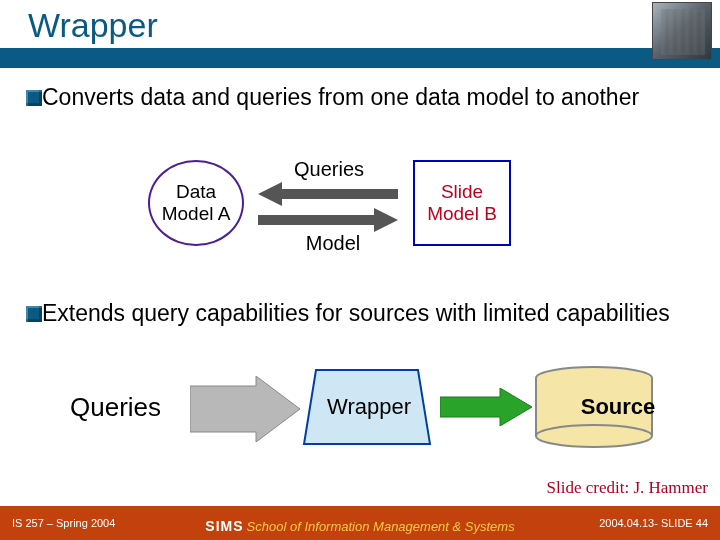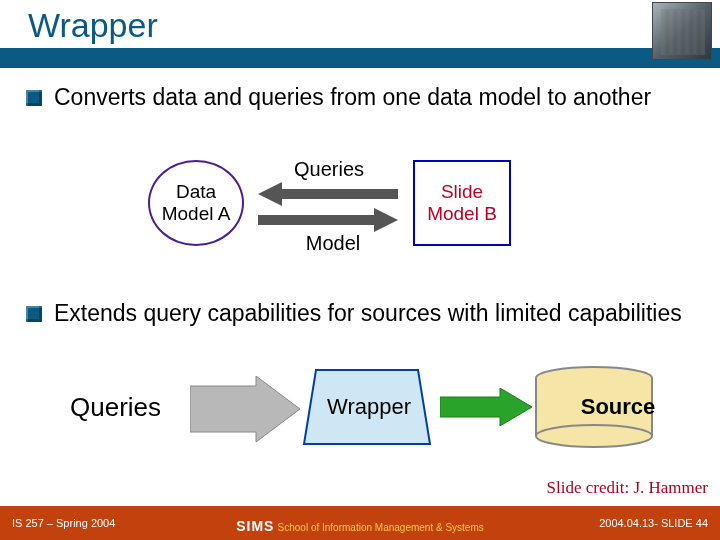--- a/index.html
+++ b/index.html
@@ -45,21 +45,21 @@
   .bullet-row .sq {
     width: 16px; height: 16px;
     background: #0a5a84;
     box-shadow: inset -3px -3px 0 rgba(0,0,0,.25), inset 2px 2px 0 rgba(255,255,255,.25);
     margin-top: 6px;
     flex: none;
   }
   .bullet-row .txt {
     font-size: 23px;
     color: #000;
-    margin-left: 12px;
+    margin-left: 0;
     line-height: 1.2;
     max-width: 640px;
   }
 
   
   .dg1 { position:absolute; top:158px; left:0; width:720px; height:120px; }
   .oval {
     position:absolute; left:148px; top:2px; width:96px; height:86px;
     border: 2px solid #4c1d95; border-radius: 50%;
     background:#fff;
@@ -111,21 +111,21 @@
     background:#c2410c;
     color:#fff; font-size:11px;
     display:flex; align-items:center; justify-content:space-between;
     padding:0 12px;
   }
   .footer-center {
     position:absolute; left:0; bottom:6px; width:720px;
     text-align:center; font-size:11px; color:#fff; pointer-events:none;
   }
   .footer-center .sims { font-weight:700; letter-spacing:1px; font-size:14px; color:#fff;text-align:center;}
-  .footer-center .sub { color:#f6c94a; font-size:10px; }
+  .footer-center .sub { color:#f6c94a; font-size:13px;font-style:italic; }
 </style>
 </head>
 <body>
 
 <div class="title-band"></div>
 <div class="title">Wrapper</div>
 <div class="header-img"></div>
 
 <div class="bullet-row" style="top:84px">
   <div class="sq"></div>

